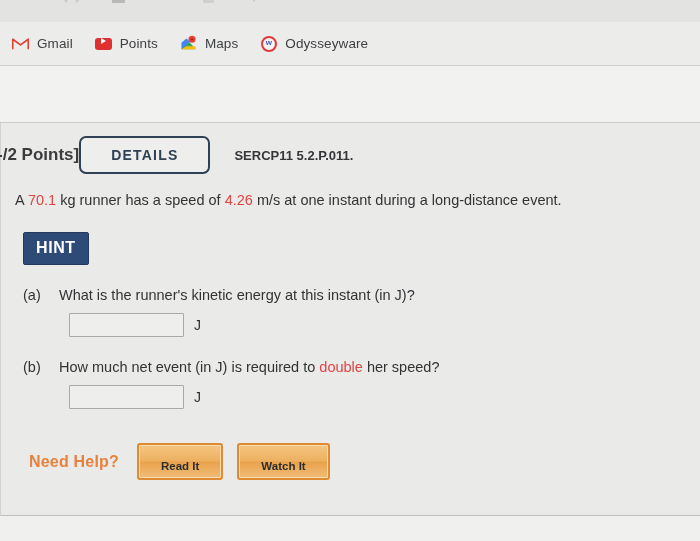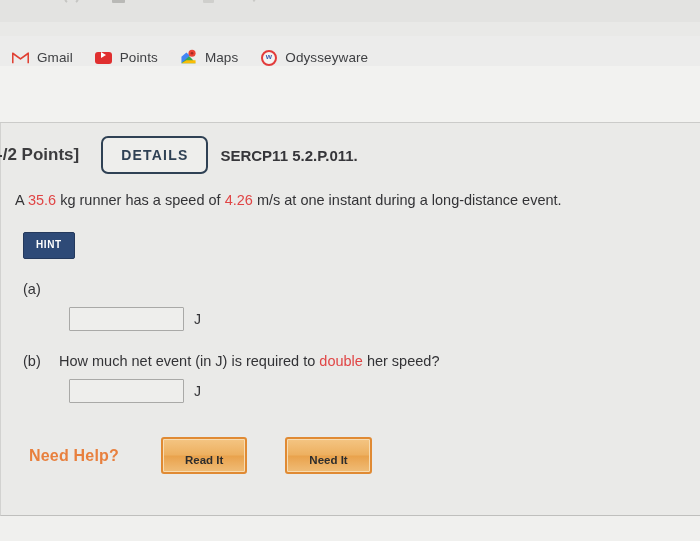--- a/index.html
+++ b/index.html
@@ -53,21 +53,21 @@
     width: 13px; height: 13px;
     border: 2px solid #c9c9c6;
     border-radius: 50%;
     border-left-color: transparent;
     border-bottom-color: transparent;
   }
 
   
   .bookmarks-bar {
     position: absolute;
-    left: 0; top: 36px;
+    left: 0; top: 22px;
     width: 700px; height: 44px;
     background: #ececeb;
     display: flex;
     align-items: center;
     padding-left: 12px;
     border-bottom: 1px solid #cfcfcd;
   }
   .bookmark {
     display: flex;
     align-items: center;
@@ -160,35 +160,34 @@
     padding-left: 0;
   }
   .points-label {
     font-size: 17px;
     font-weight: bold;
     color: #3c3c3e;
     margin-left: -4px;
     white-space: nowrap;
   }
   .details-btn {
-    margin-left: 22px;
     border: 2px solid #2f4154;
     border-radius: 7px;
     background: #eeeeec;
     color: #2f4154;
     font-size: 14px;
     font-weight: bold;
     letter-spacing: 1.2px;
-    padding: 10px 18px;
+    padding: 10px 30px;
     cursor: pointer;
     line-height: 1;
   }
   .q-code {
-    margin-left: 12px;
-    font-size: 15px;
+    margin-left: 24px;
+    font-size: 13px;
     font-weight: bold;
     color: #36363a;
     white-space: nowrap;
   }
 
   
   .q-statement {
     font-size: 14.5px;
     color: #333336;
     padding-left: 14px;
@@ -197,21 +196,21 @@
     white-space: nowrap;
   }
   .val { color: #e04545; }
 
   
   .hint-btn {
     display: inline-block;
     margin: 22px 0 0 22px;
     background: #2e4a77;
     color: #ffffff;
-    font-size: 10px;
+    font-size: 16px;
     font-weight: bold;
     letter-spacing: 0.6px;
     padding: 7px 12px 8px 12px;
     border: 1px solid #24395c;
     border-radius: 2px;
     cursor: pointer;
     line-height: 1;
   }
 
   
@@ -252,21 +251,20 @@
     font-size: 14px;
     color: #333336;
   }
 
   
   .need-help {
     display: flex;
     align-items: center;
     margin-top: 34px;
     padding-left: 28px;
-    gap: 24px;
   }
   .need-help-label {
     font-size: 16px;
     font-weight: bold;
     color: #e8803e;
     letter-spacing: 0.2px;
   }
   .help-btn {
     margin-left: 18px;
     border: 2px solid #e08a33;
@@ -338,28 +336,29 @@
 <div class="page-gap"></div>
 
 <div class="question-panel">
 
   <div class="q-header">
     <span class="points-label">-/2 Points]</span>
     <button class="details-btn">DETAILS</button>
     <span class="q-code">SERCP11 5.2.P.011.</span>
   </div>
 
-  <div class="q-statement"><span>A </span><span class="val">35.6</span><span> kg runner has a speed of </span><span class="val">4.26</span><span> m/s at one instant during a long-distance event.</span></div>
+  <div class="q-statement"><span>A </span><span class="val">70.1</span><span> kg runner has a speed of </span><span class="val">4.26</span><span> m/s at one instant during a long-distance event.</span></div>
 
   <div class="hint-btn">HINT</div>
 
   
   <div class="part">
     <div class="part-row">
       <span class="part-letter">(a)</span>
+      <span><span>What is the runner's kinetic energy at this instant (in J)?</span><span class="val"></span><span></span></span>
     </div>
     <div class="answer-row">
       <input class="answer-input" type="text" value="" style="">
       <span class="unit">J</span>
     </div>
   </div>
 
   
   <div class="part">
     <div class="part-row">
@@ -369,18 +368,18 @@
     <div class="answer-row">
       <input class="answer-input" type="text" value="" style="">
       <span class="unit">J</span>
     </div>
   </div>
 
   
   <div class="need-help">
     <span class="need-help-label">Need Help?</span>
     <button class="help-btn">Read It</button>
-    <button class="help-btn second">Need It</button>
+    <button class="help-btn second">Watch It</button>
   </div>
 
 </div>
 
 <div class="panel-tail"></div>
 
 </body></html>

